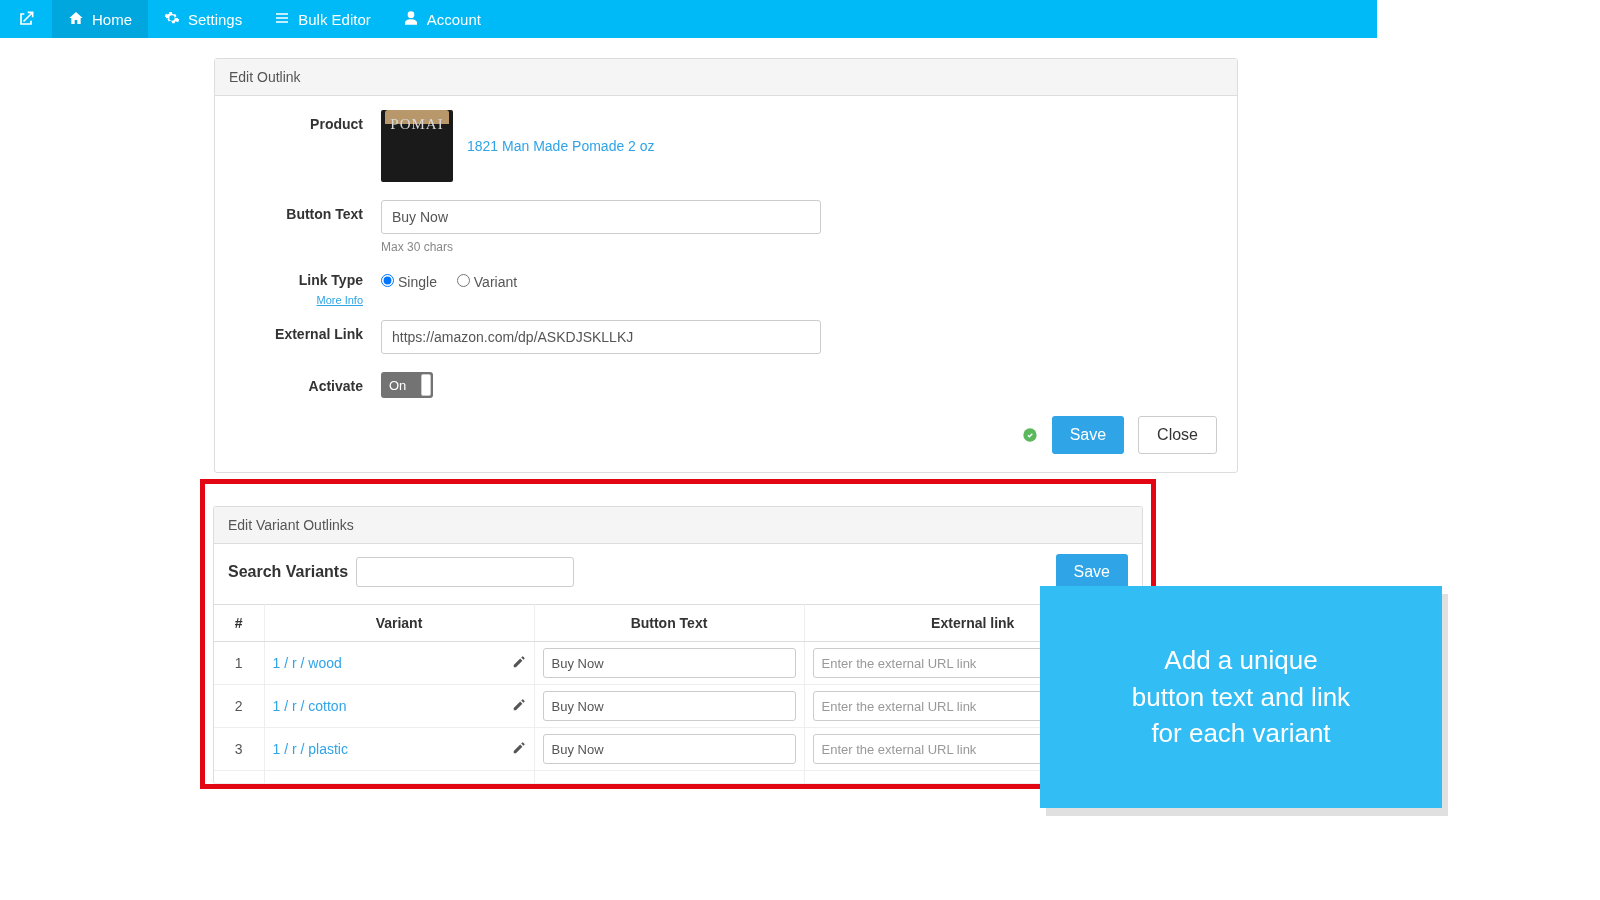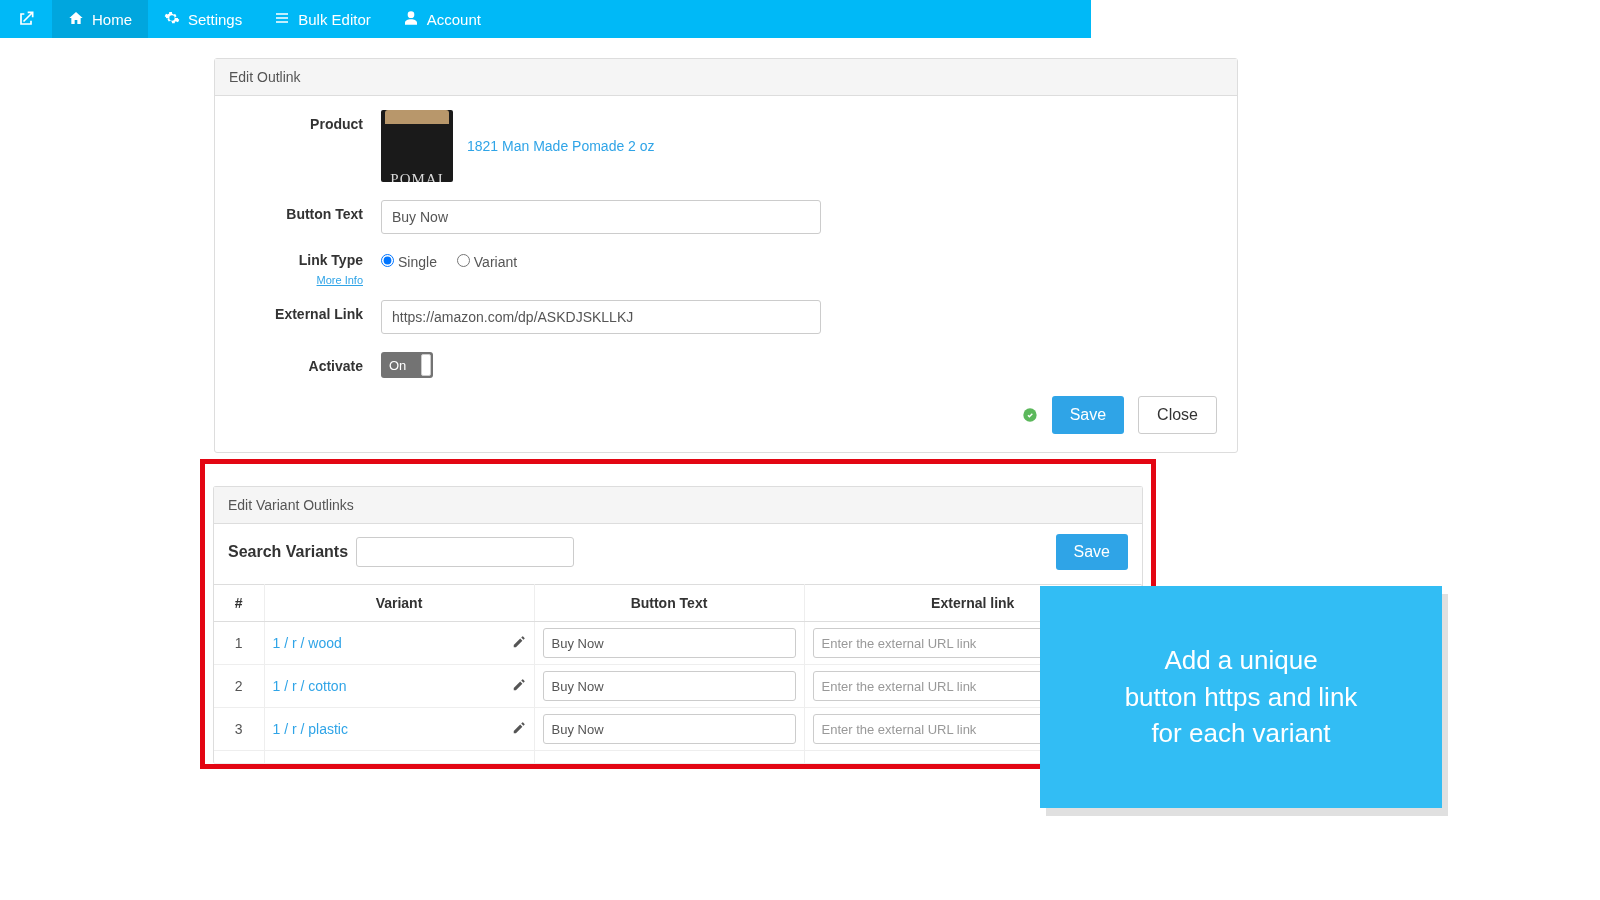--- a/index.html
+++ b/index.html
@@ -7,21 +7,21 @@
     font-family: -apple-system, BlinkMacSystemFont, "Segoe UI", Helvetica, Arial, sans-serif;
     font-size: 14px;
     color: #333;
     background: #fff;
   }
   .topnav {
     background: #00b9f7;
     height: 38px;
     display: flex;
     align-items: stretch;
-    width: 1091px;
+    width: 1377px;
   }
   .topnav-item {
     display: flex;
     align-items: center;
     padding: 0 16px;
     color: #fff;
     font-size: 15px;
     cursor: pointer;
     gap: 8px;
   }
@@ -59,21 +59,21 @@
     font-size: 14px;
     font-weight: 600;
     color: #333;
   }
   .form-field { flex: 1; }
 
   .product-row { display: flex; align-items: center; gap: 14px; }
   .product-thumb {
     width: 72px; height: 72px; border-radius: 2px;
     background: #1a1a1a; position: relative; overflow: hidden;
-    display:flex; align-items:flex-end; justify-content:center;
+    display:flex; align-items:flex-start; justify-content:center;
   }
   .product-lid { position:absolute; top:0; left:4px; right:4px; height:14px; background:#b8976b; border-radius:3px 3px 0 0; }
   .product-label-text { color:#d8d8d8; font-family: Georgia, serif; font-size:15px; letter-spacing:1px; position:relative; top:6px;}
   .link-blue { color:#2fa4e7; font-size:14px; text-decoration:none; }
 
   .text-input {
     width: 440px;
     height: 34px;
     border: 1px solid #ccc;
     border-radius: 3px;
@@ -201,20 +201,21 @@
             </div>
             <a href="#" class="link-blue">1821 Man Made Pomade 2 oz</a>
           </div>
         </div>
       </div>
 
       <div class="form-row">
         <div class="form-label">Button Text</div>
         <div class="form-field">
           <input class="text-input" value="Buy Now" style="">
+          <div class="hint">Max 30 chars</div>
         </div>
       </div>
 
       <div class="form-row" style="margin-bottom:4px;">
         <div style="width:148px; text-align:right; padding-right:18px;">
           <div style="font-weight:600; font-size:14px;">Link Type</div>
         </div>
         <div class="form-field radio-group" style="padding-top:2px;">
           <label><input type="radio" checked="" style=""><span>Single</span></label>
           <label><input type="radio" style=""><span>Variant</span></label>
@@ -326,18 +327,18 @@
             </tbody>
           </table>
     </div>
   </div>
 
 </div>
 
 <div class="callout">
   <div>
     <span>Add a unique</span><br>
-    <span>button https and link</span><br>
+    <span>button text and link</span><br>
     <span>for each variant</span>
   </div>
 </div>
 
 </div>
 
 </body></html>

